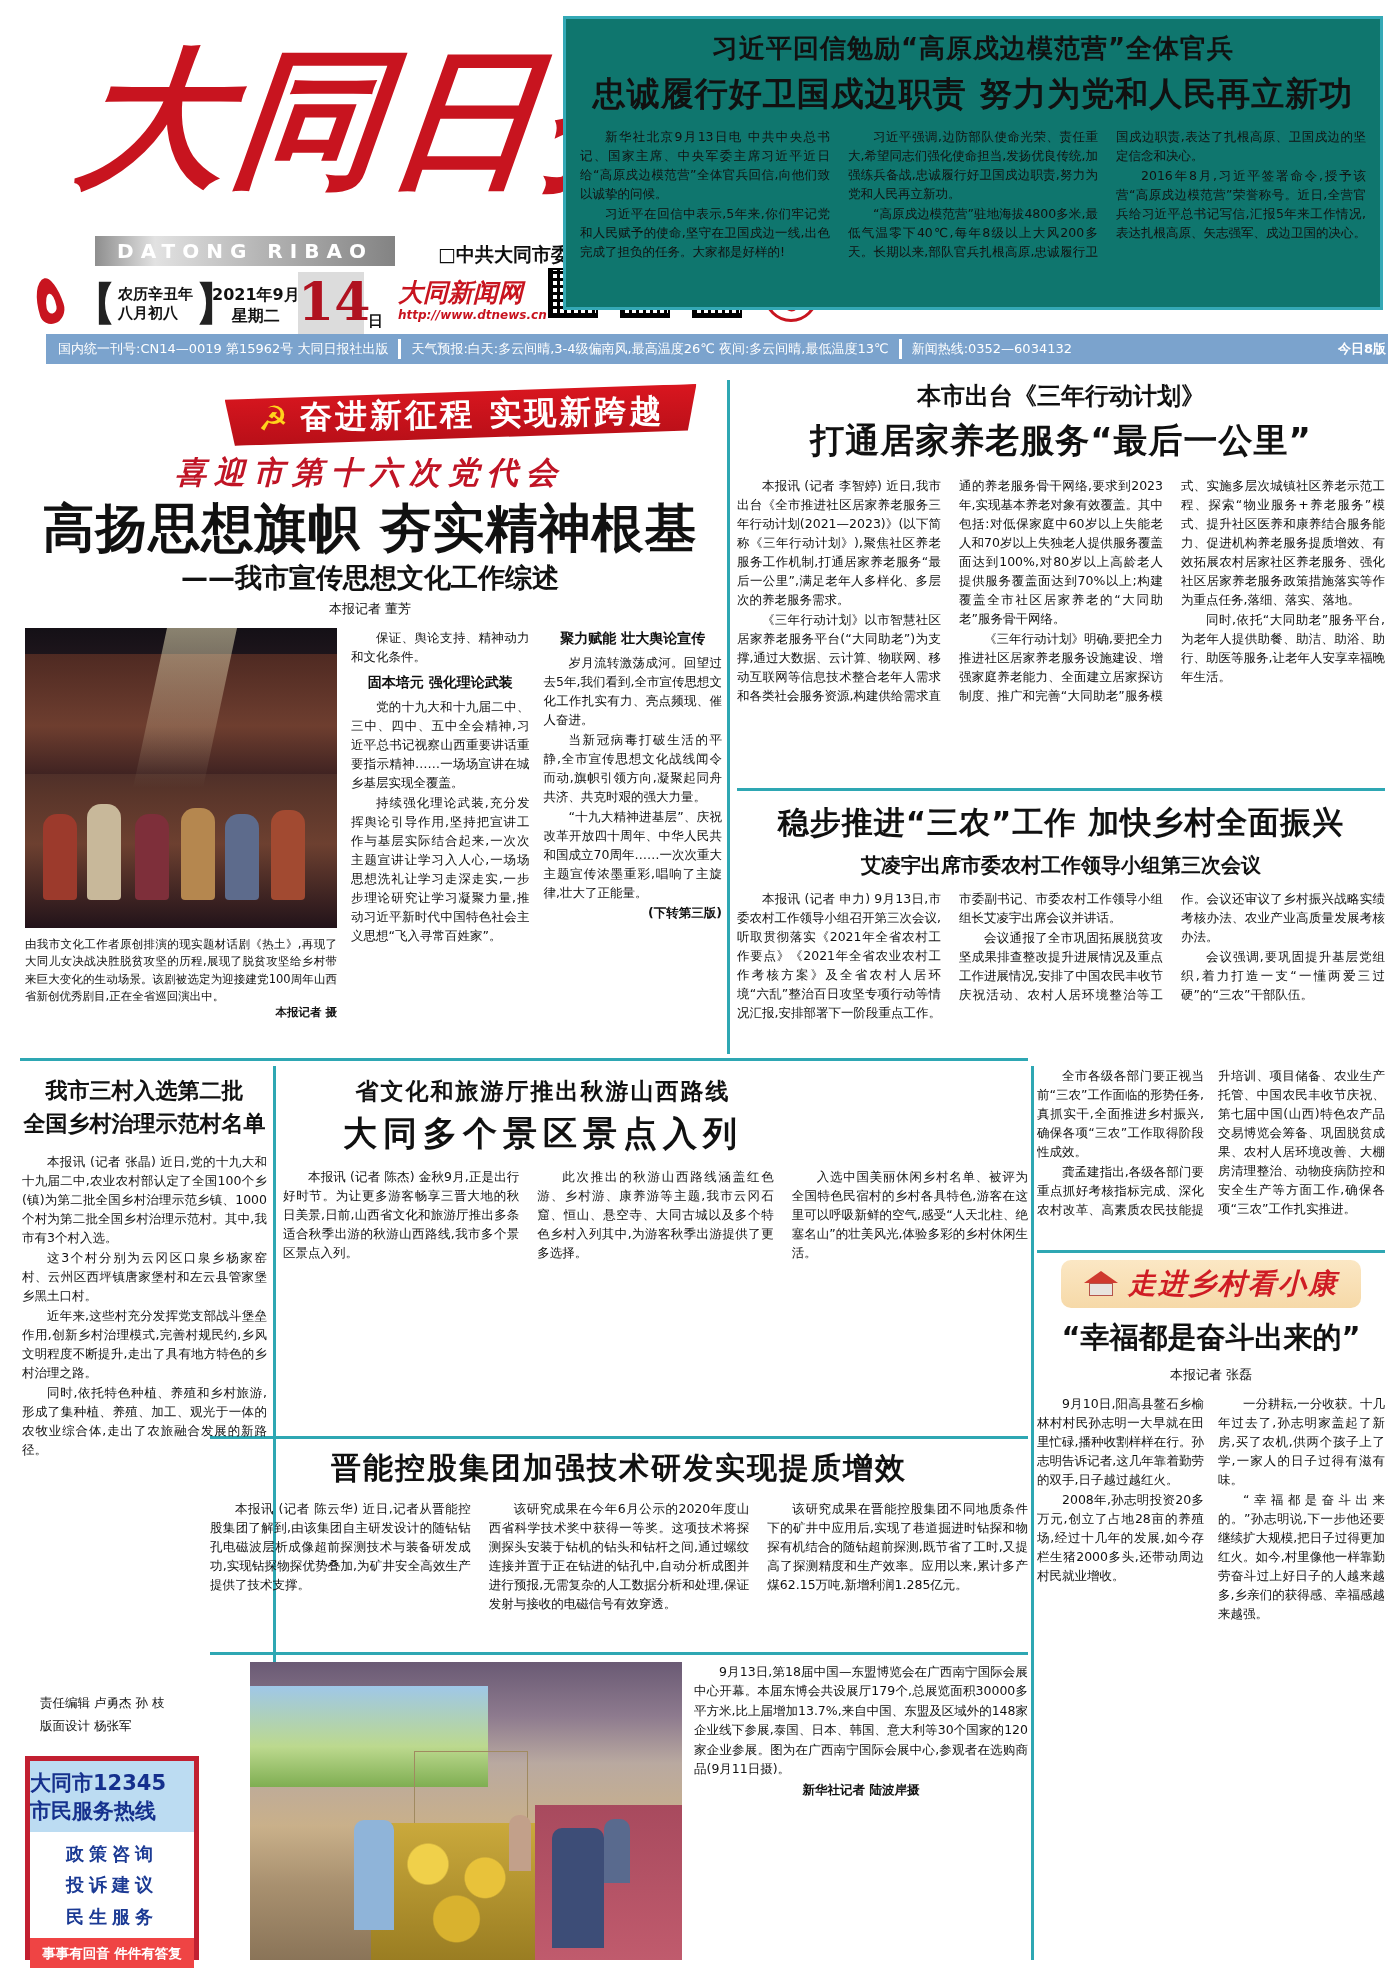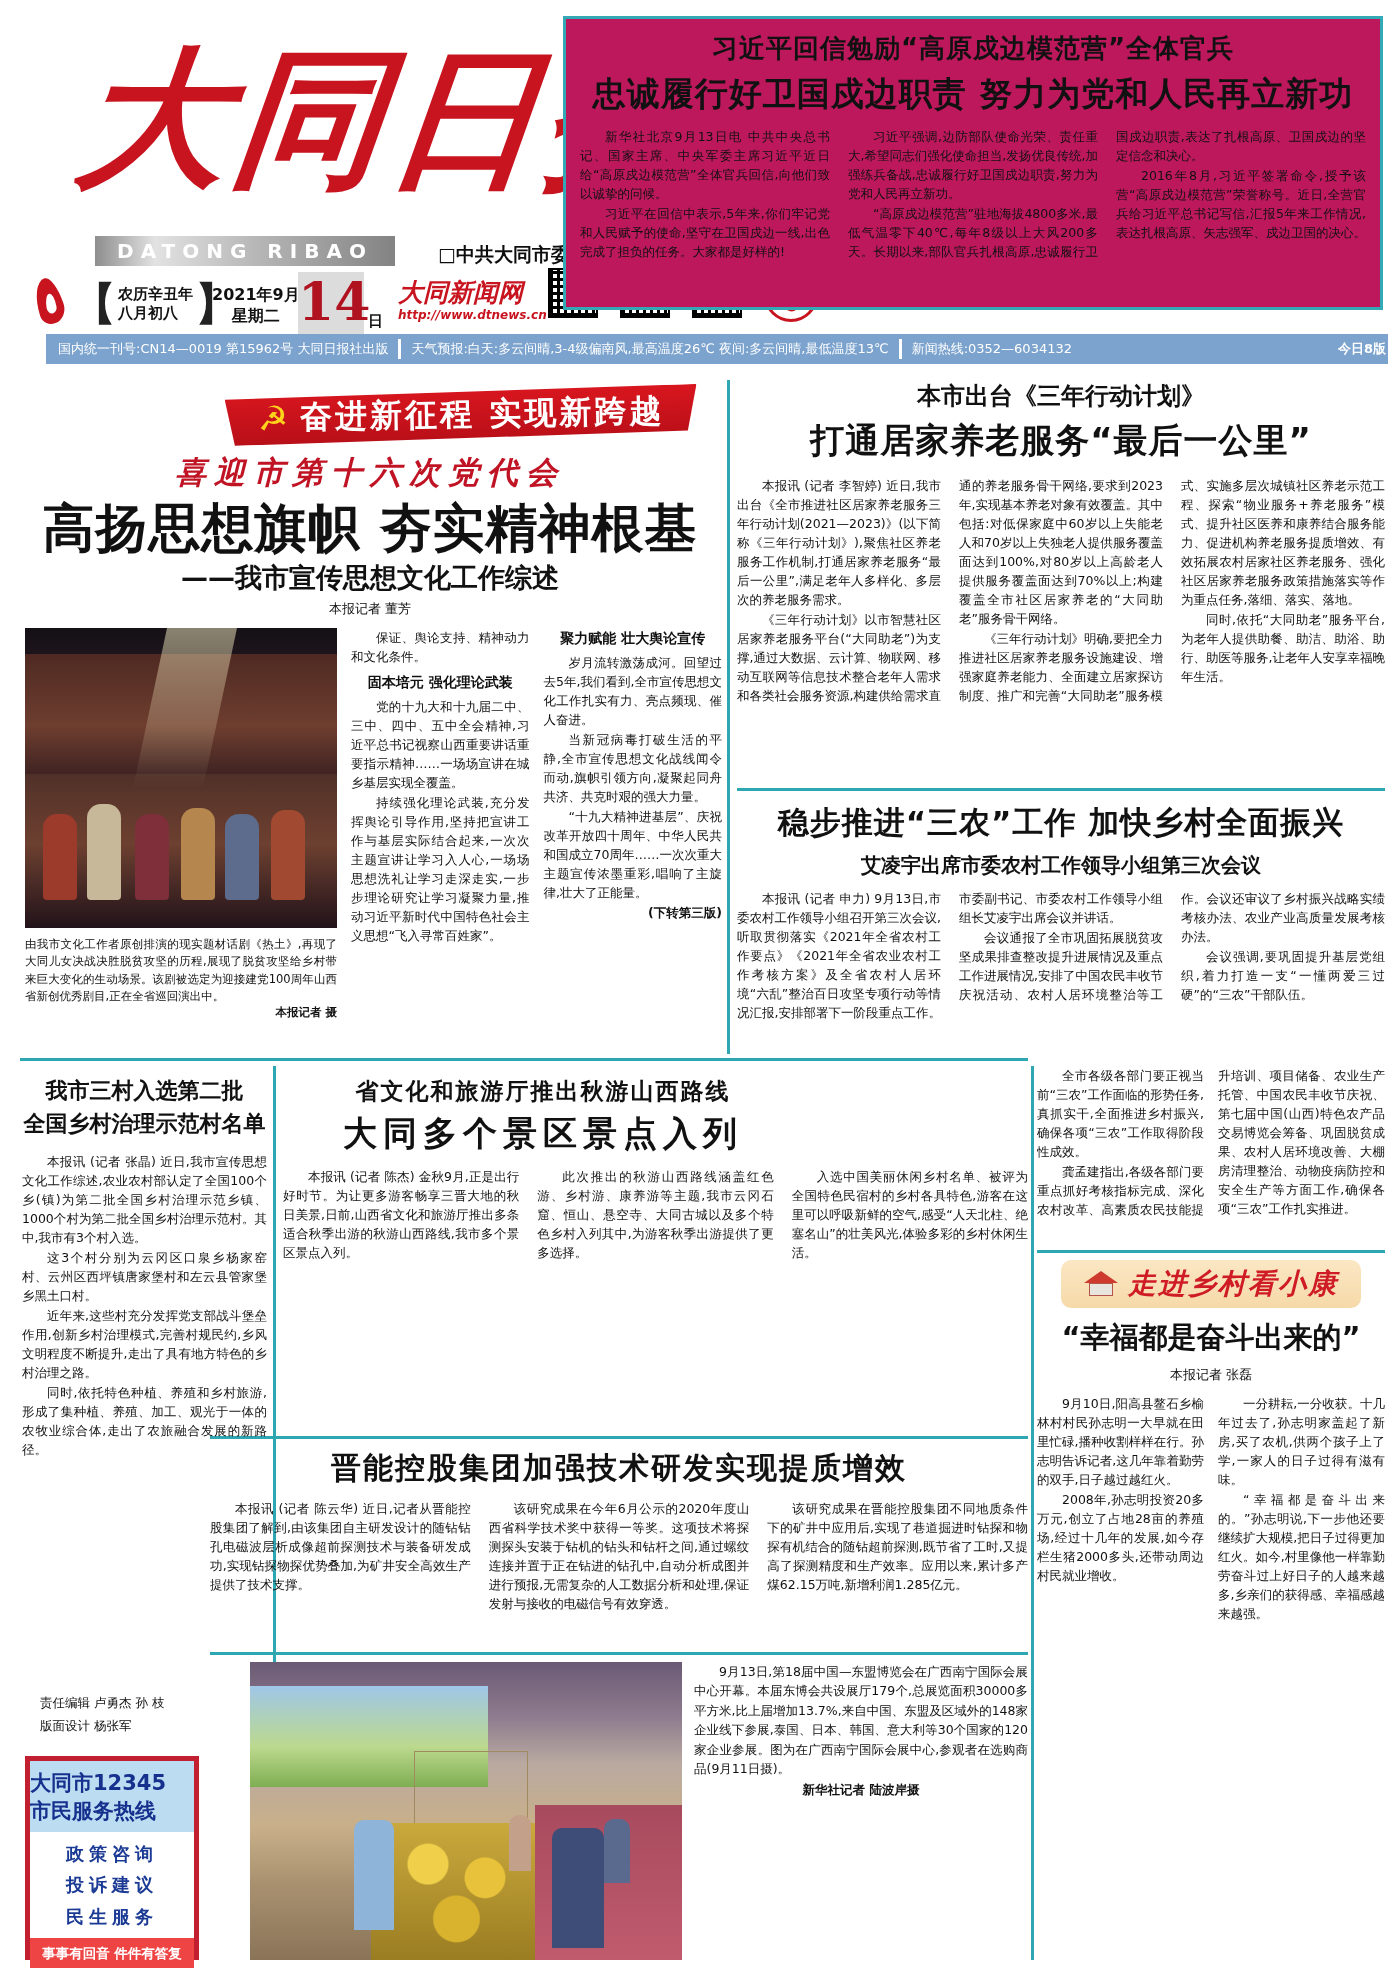--- a/index.html
+++ b/index.html
@@ -34,21 +34,21 @@
   .qr{width:46px;height:46px;border:2px solid #000;
       background:
         repeating-linear-gradient(0deg,#000 0 3px,transparent 3px 7px),
         repeating-linear-gradient(90deg,#000 0 3px,#fff 3px 7px);}
   .qr-label{writing-mode:vertical-rl;font-size:9px;line-height:10px;color:#222;}
   .seal{width:48px;height:48px;border:3px solid #c8141f;border-radius:50%;position:relative;}
   .seal::after{content:"";position:absolute;left:12px;top:10px;width:20px;height:24px;
       border:3px solid #c8141f;border-radius:50% 50% 40% 60%/60% 40% 60% 40%;transform:rotate(20deg);}
 
   
-  .lead-box{left:563px;top:16px;width:820px;height:294px;border:3px solid #34a9b6;background:#be185d;
+  .lead-box{left:563px;top:16px;width:820px;height:294px;border:3px solid #34a9b6;background:#0f766e;
      padding:10px 14px;box-sizing:border-box;}
   .lead-kicker{font-size:26px;font-weight:800;text-align:center;letter-spacing:1px;margin:2px 0 6px;}
   .lead-headline{font-size:33px;font-weight:900;text-align:center;letter-spacing:1px;margin:0 0 10px;}
   .cols3{columns:3;column-gap:18px;}
   .cols2{columns:2;column-gap:14px;}
   .body-text{font-size:12.5px;line-height:1.52;text-align:justify;}
   .body-text p{margin:0 0 1px;text-indent:2em;}
   .lead-body{height:178px;overflow:hidden;}
 
   
@@ -308,21 +308,21 @@
         <p>“幸福都是奋斗出来的。”孙志明说,下一步他还要继续扩大规模,把日子过得更加红火。如今,村里像他一样靠勤劳奋斗过上好日子的人越来越多,乡亲们的获得感、幸福感越来越强。</p>
       </div>
   </div>
 
   <div class="abs villages">
     <div class="headline-md2">
       <span>我市三村入选第二批</span><br>
       <span>全国乡村治理示范村名单</span>
     </div>
     <div class="villages-body body-text">
-        <p>本报讯 (记者 张晶) 近日,我市宣传思想文化工作综述,农业农村部认定了全国100个乡(镇)为第二批全国乡村治理示范乡镇、1000个村为第二批全国乡村治理示范村。其中,我市有3个村入选。</p>
+        <p>本报讯 (记者 张晶) 近日,党的十九大和十九届二中,农业农村部认定了全国100个乡(镇)为第二批全国乡村治理示范乡镇、1000个村为第二批全国乡村治理示范村。其中,我市有3个村入选。</p>
         <p>这3个村分别为云冈区口泉乡杨家窑村、云州区西坪镇唐家堡村和左云县管家堡乡黑土口村。</p>
         <p>近年来,这些村充分发挥党支部战斗堡垒作用,创新乡村治理模式,完善村规民约,乡风文明程度不断提升,走出了具有地方特色的乡村治理之路。</p>
         <p>同时,依托特色种植、养殖和乡村旅游,形成了集种植、养殖、加工、观光于一体的农牧业综合体,走出了农旅融合发展的新路径。</p>
       </div>
   </div>
   <div class="abs credits">
     <div>责任编辑 卢勇杰 孙 枝</div>
     <div>版面设计 杨张军</div>
   </div>
   <div class="abs hotline-box">

